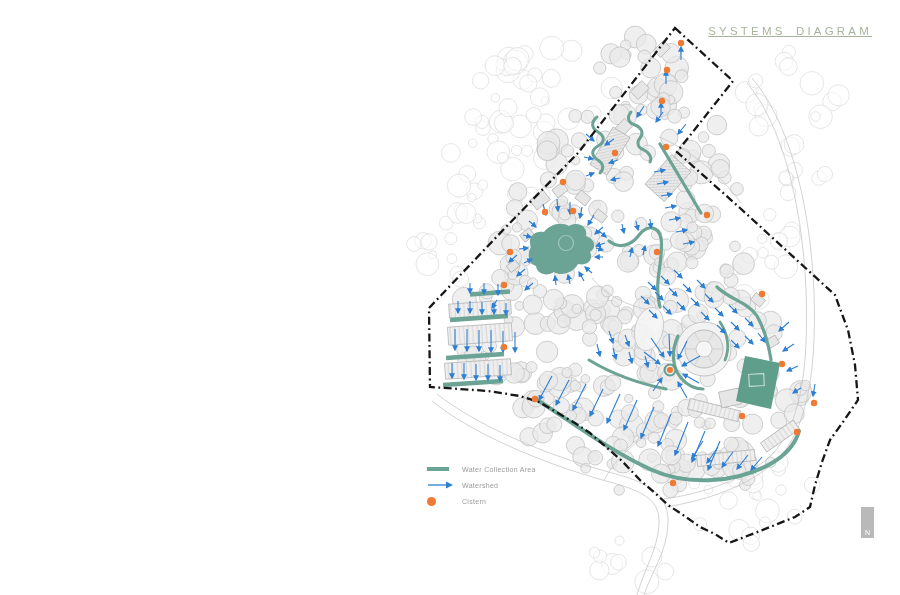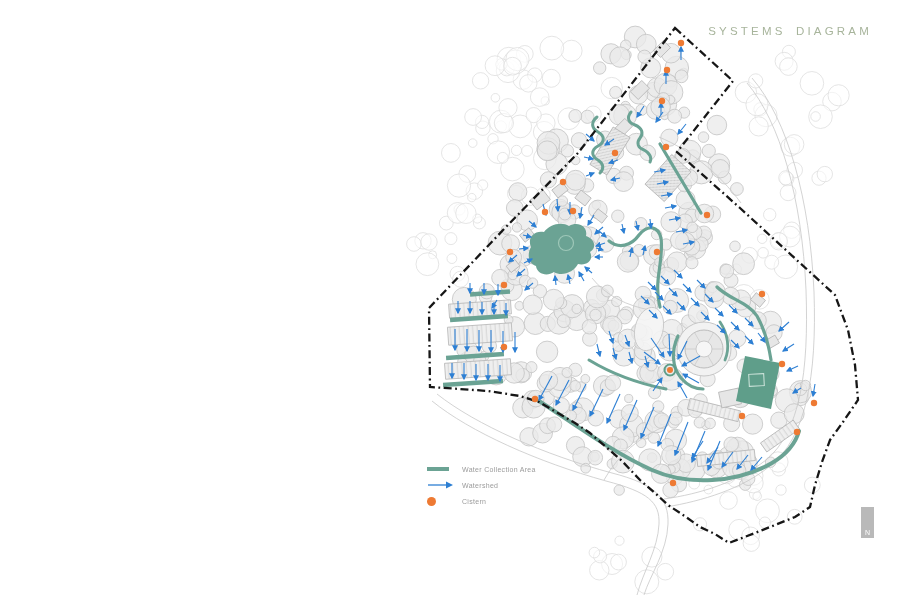--- a/index.html
+++ b/index.html
@@ -1,20 +1,20 @@
 <!DOCTYPE html>
 <html><head>
 <meta charset="utf-8">
 <style>
   html,body{margin:0;padding:0;background:#ffffff;}
   .sheet{position:relative;width:900px;height:595px;background:#ffffff;overflow:hidden;
          font-family:"Liberation Sans",sans-serif;}
   #map-svg{position:absolute;left:0;top:0;}
   .page-title{position:absolute;top:25px;right:28px;font-size:11.5px;letter-spacing:3.2px;
-              word-spacing:4px;color:#a7b49b;font-weight:400;}
+              word-spacing:4px;color:#a7b49b;font-weight:400;text-decoration:underline;}
   .legend{position:absolute;left:427px;top:461px;}
   .legend-row{display:flex;align-items:center;height:16px;}
   .legend-sw{width:27px;margin-right:8px;display:flex;align-items:center;}
   .sw-bar{width:22px;height:4.5px;background:#6ba394;}
   .sw-dot{width:9px;height:9px;border-radius:50%;background:#ee7a33;}
   .legend-label{font-size:7px;color:#9b9b9b;letter-spacing:.3px;}
 </style>
 </head>
 <body>
 

